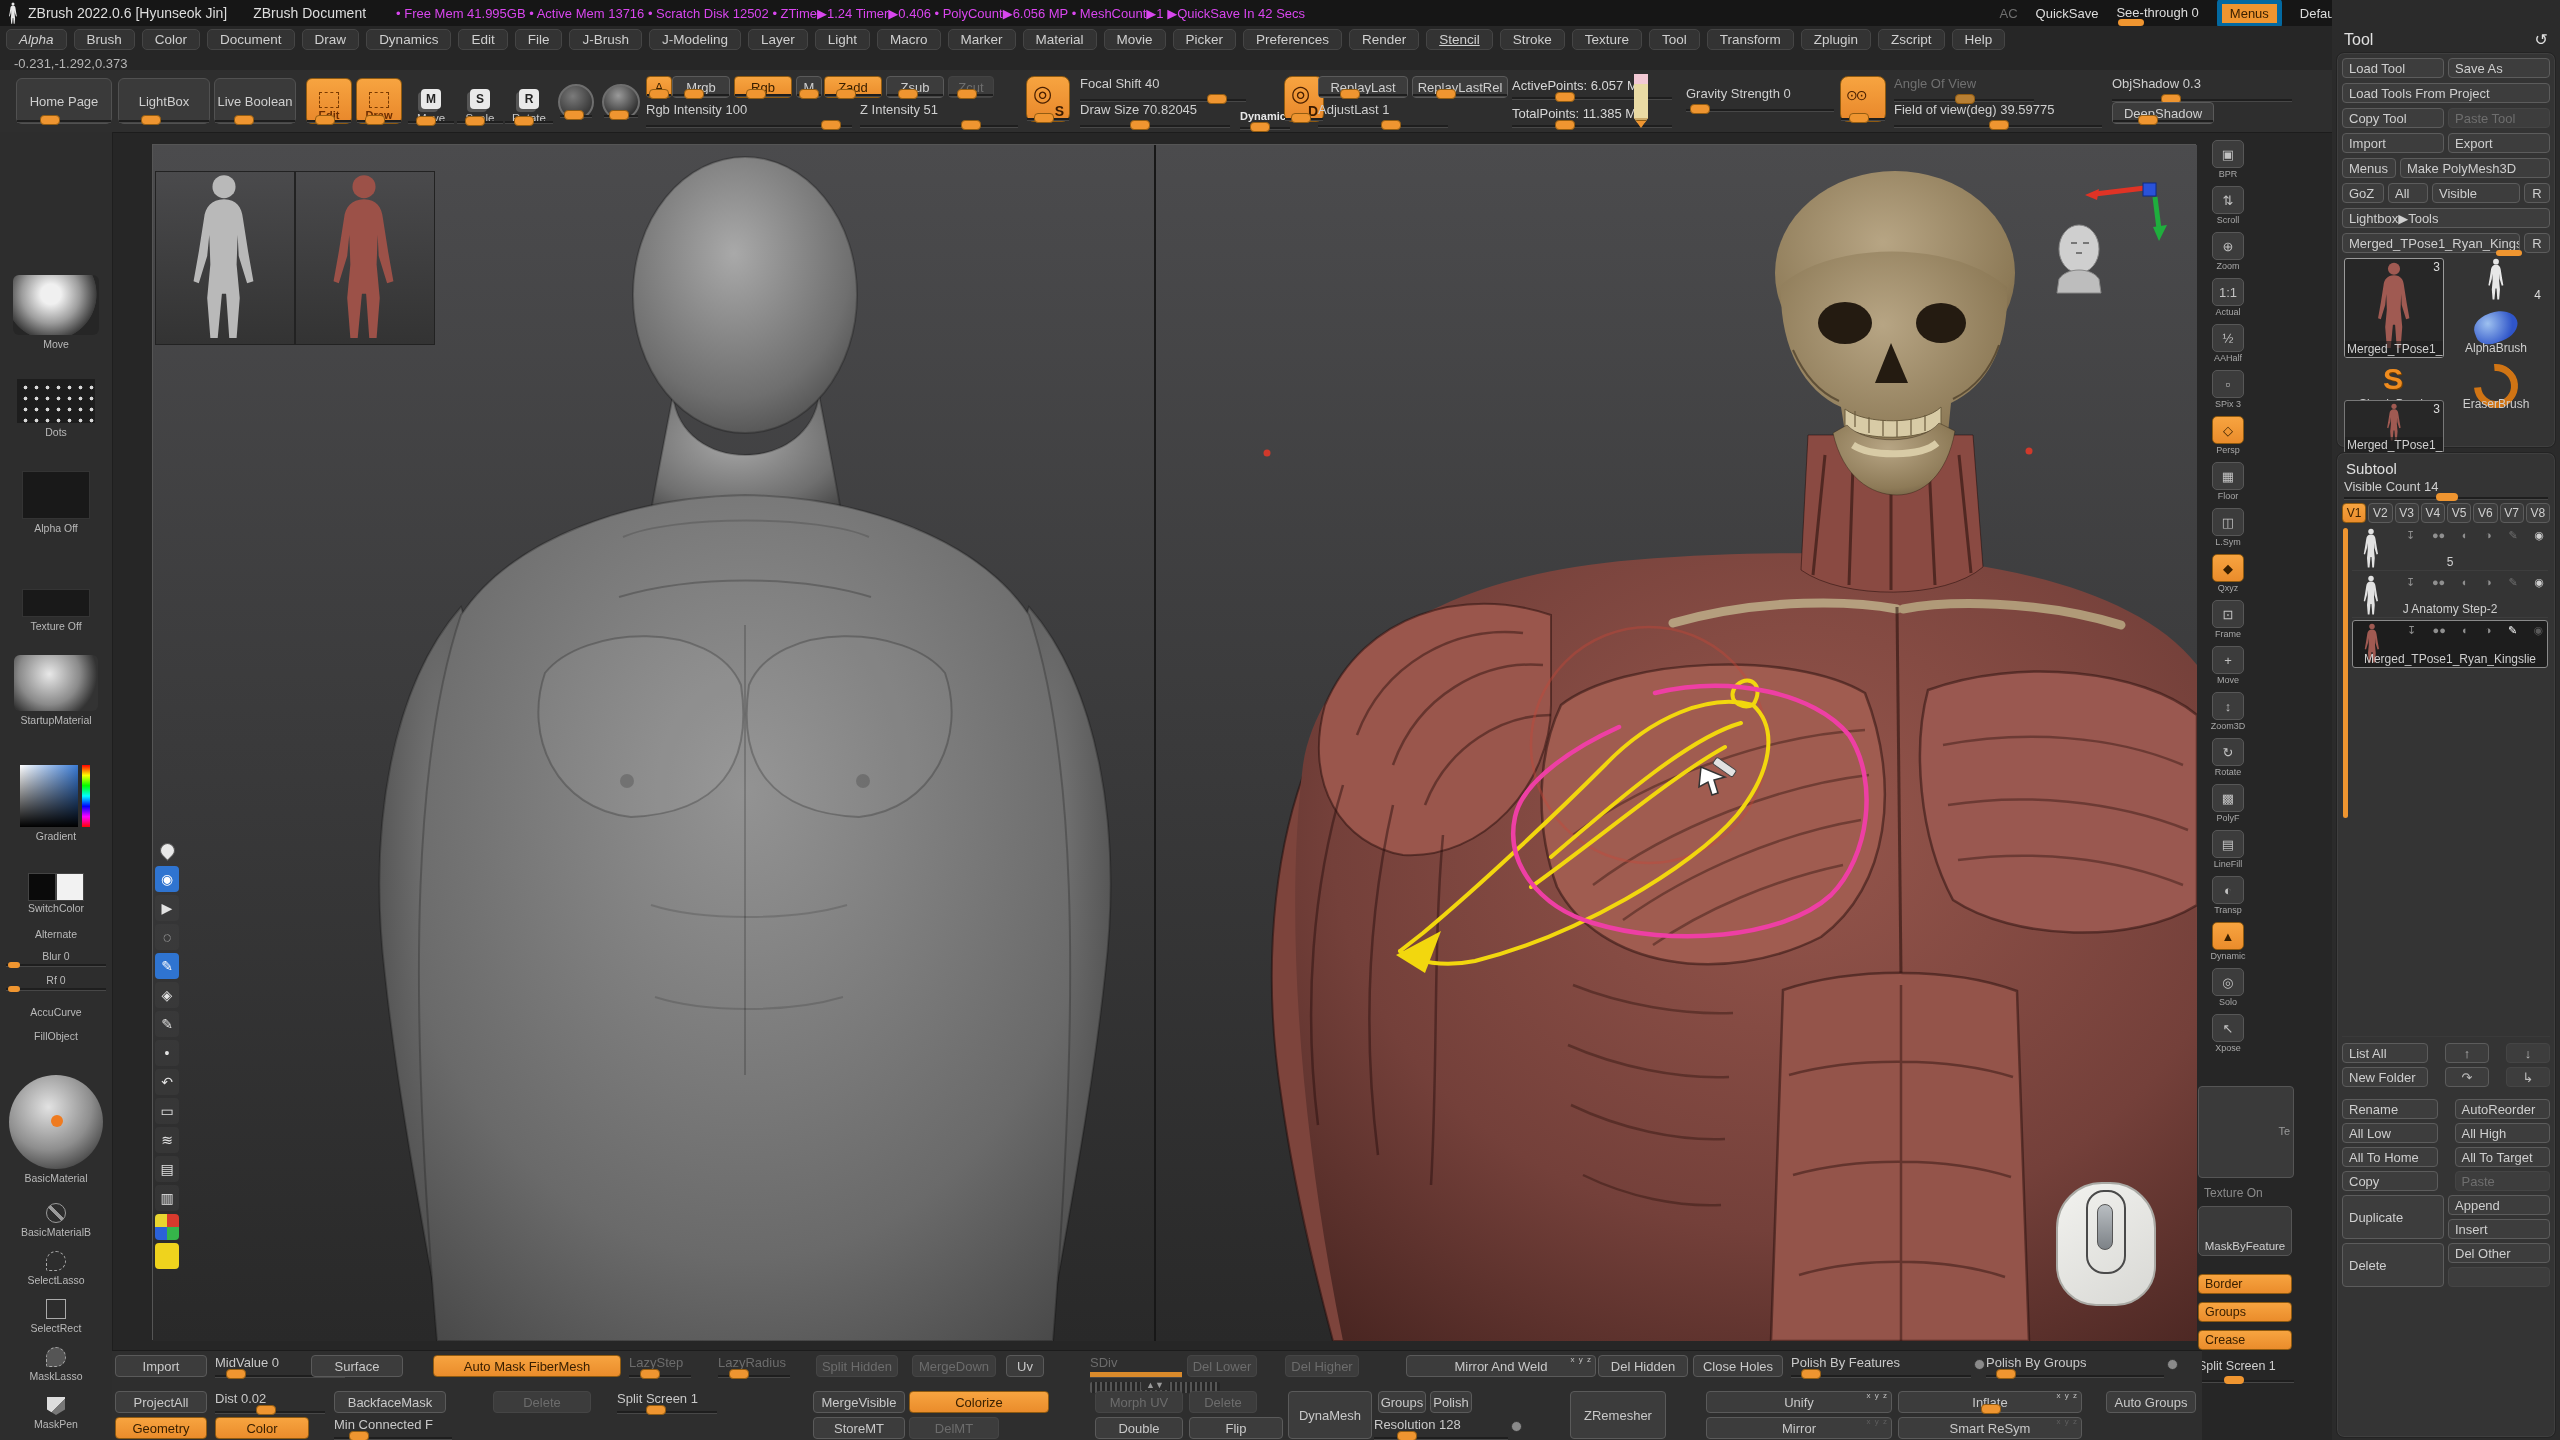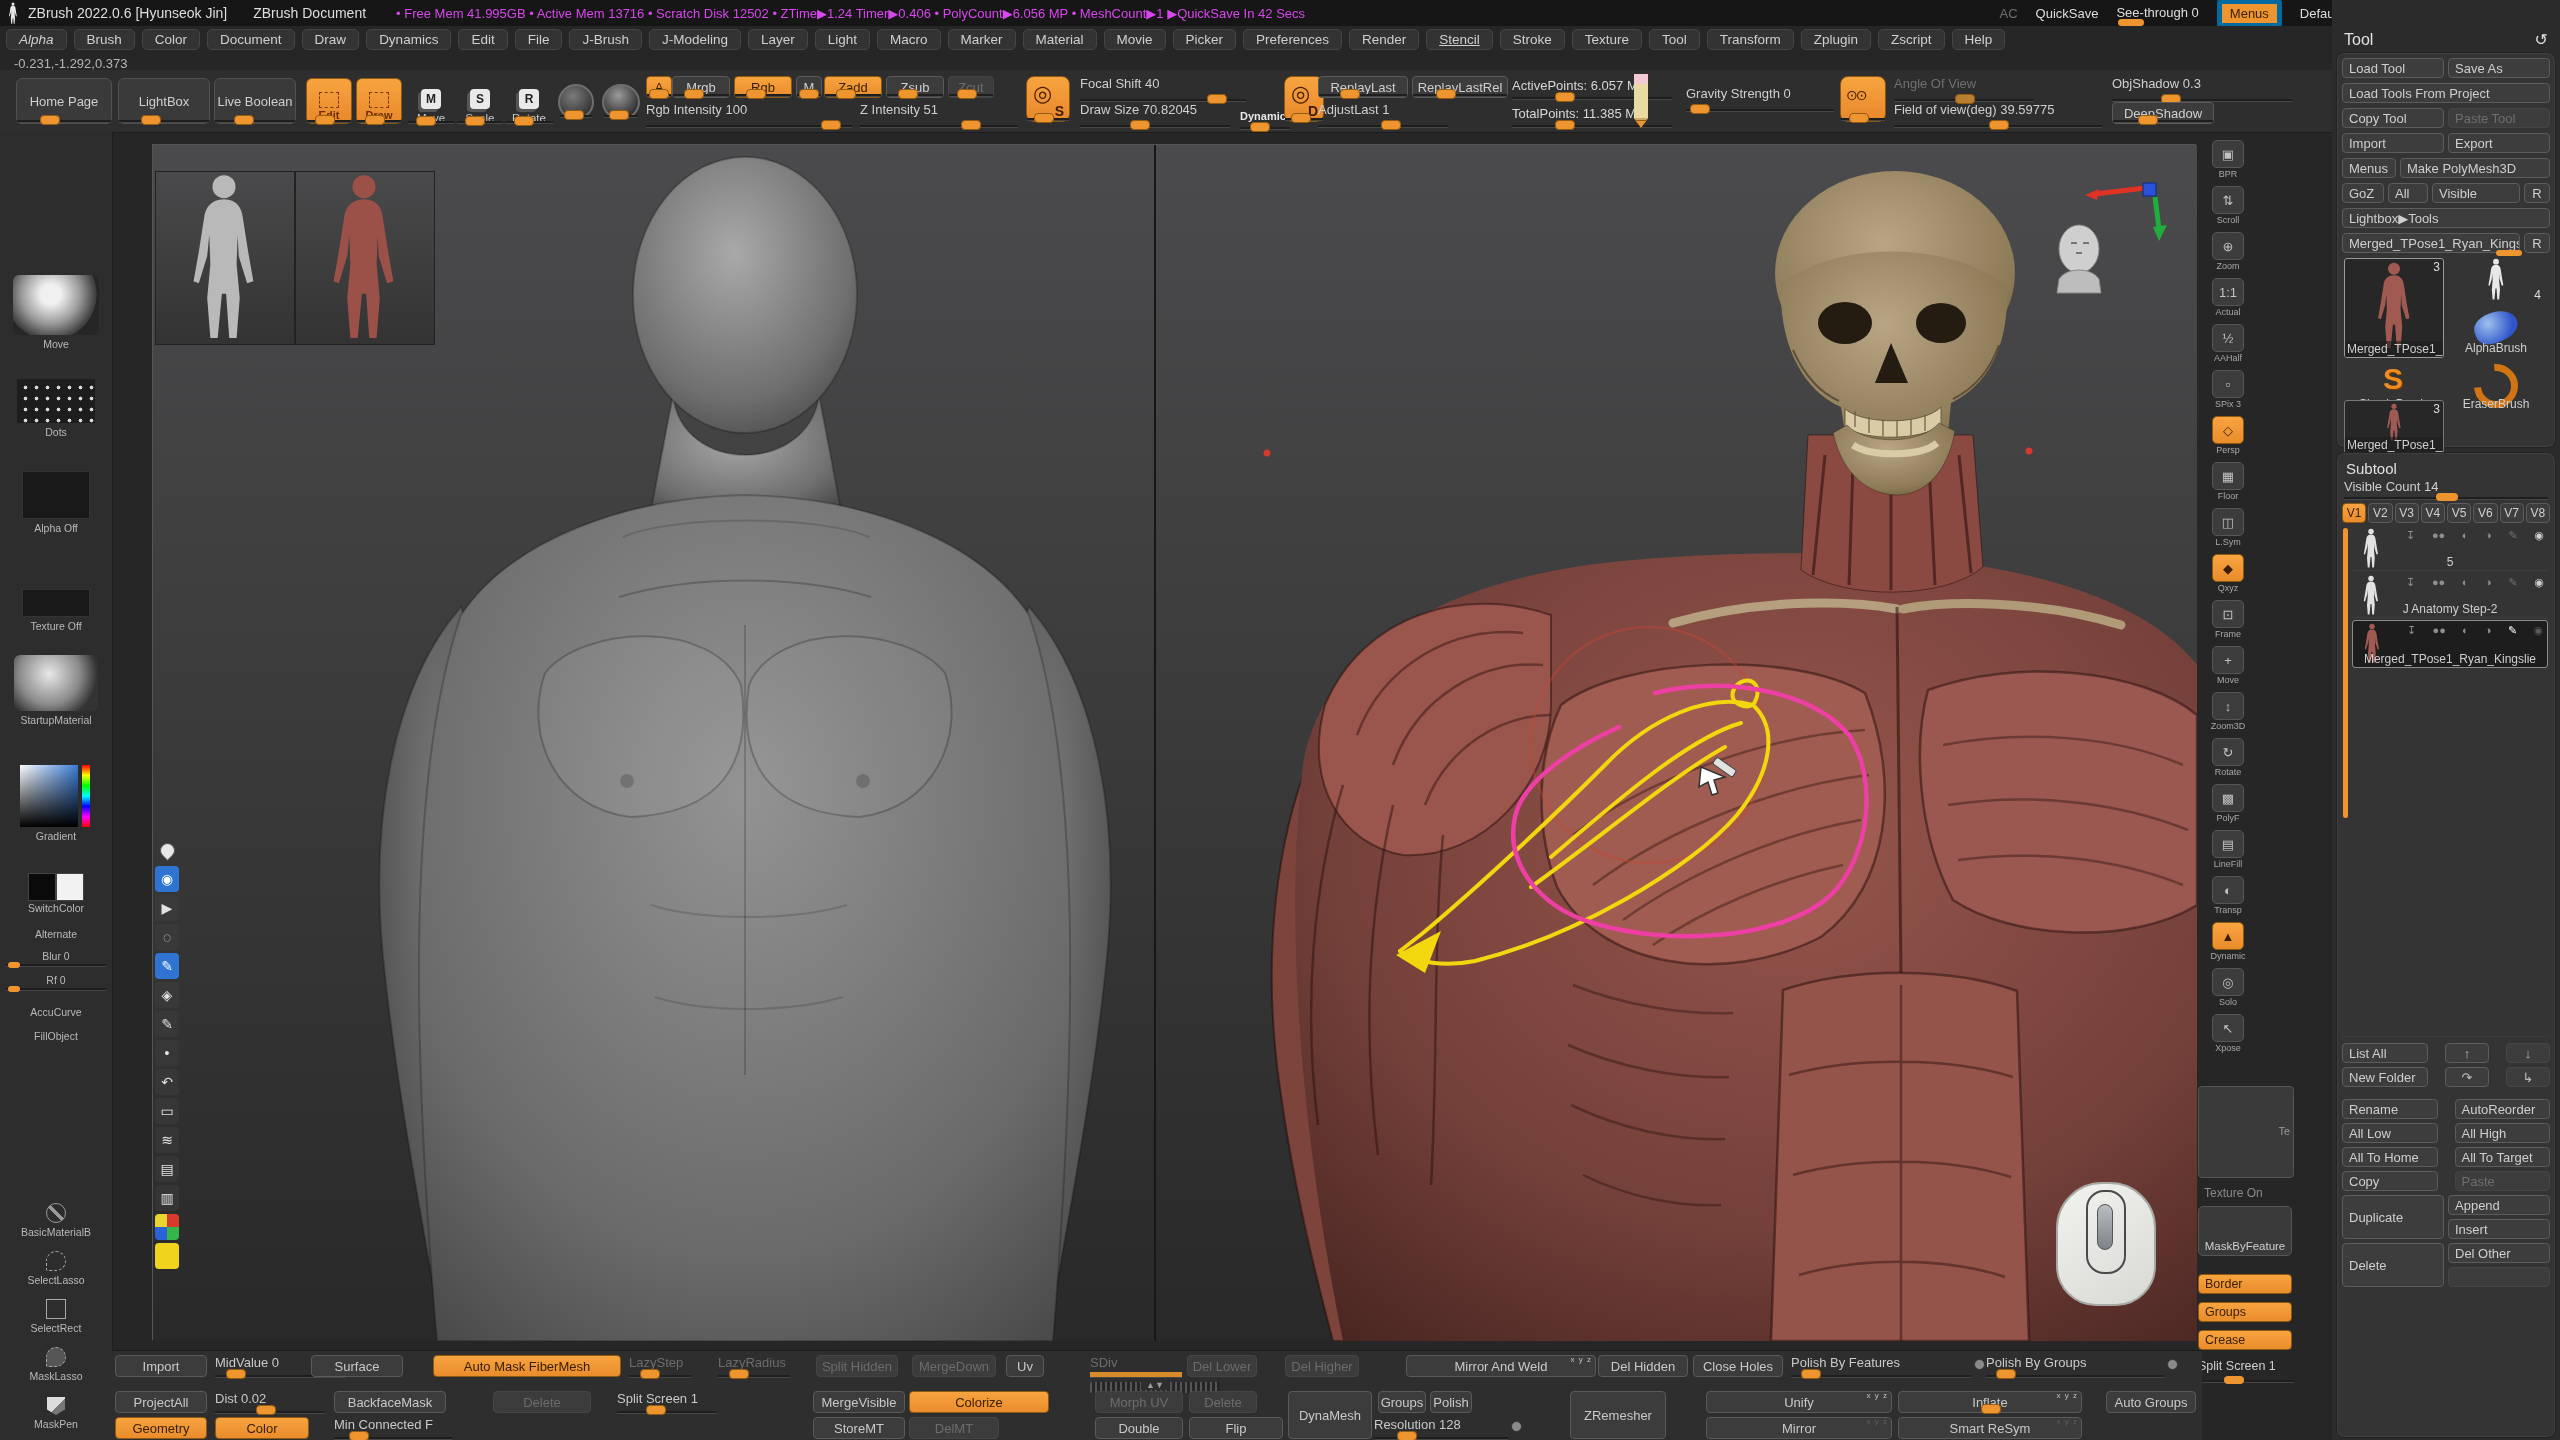--- a/index.html
+++ b/index.html
@@ -630,20 +630,26 @@
       <span class="mtrack"></span>
     </div>
 
     <div class="titem mbtnrow" style="position: absolute; top: 890px; height: 20px;">
       <span class="ti"></span>
       <span class="tmbwrap"></span>
       <span class="tlbl">FillObject</span>
       <span class="mtrack"></span>
     </div>
 
+    <div class="titem" style="position: absolute; top: 910px; height: 142px;">
+      <span class="ti i-sphere-orange"></span>
+      <span class="tmbwrap"></span>
+      <span class="tlbl">BasicMaterial</span>
+      <span class="mtrack"></span>
+    </div>
 
     <div class="titem small" style="position: absolute; top: 1062px; height: 44px;">
       <span class="ti i-wire sm"></span>
       <span class="tmbwrap"></span>
       <span class="tlbl">BasicMaterialB</span>
       <span class="mtrack"></span>
     </div>
 
     <div class="titem small" style="position: absolute; top: 1110px; height: 44px;">
       <span class="ti i-lasso sm"></span>

